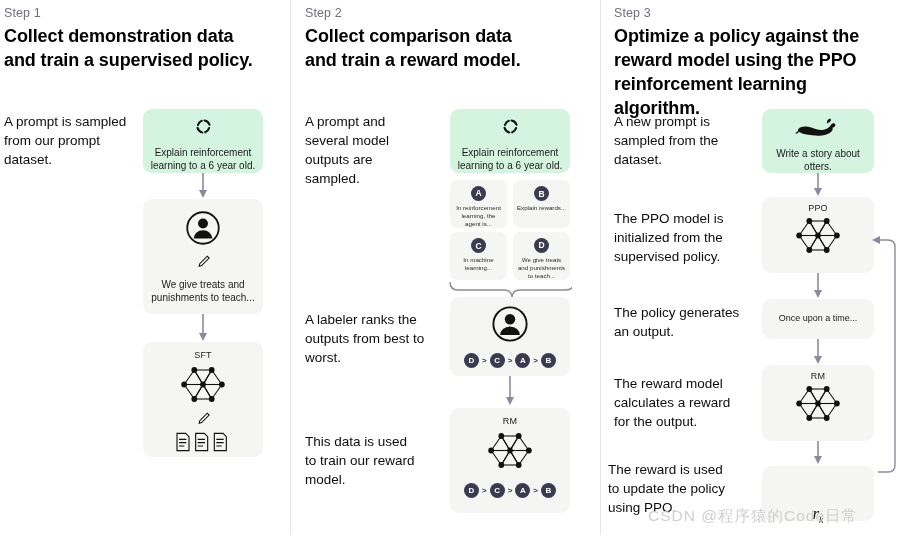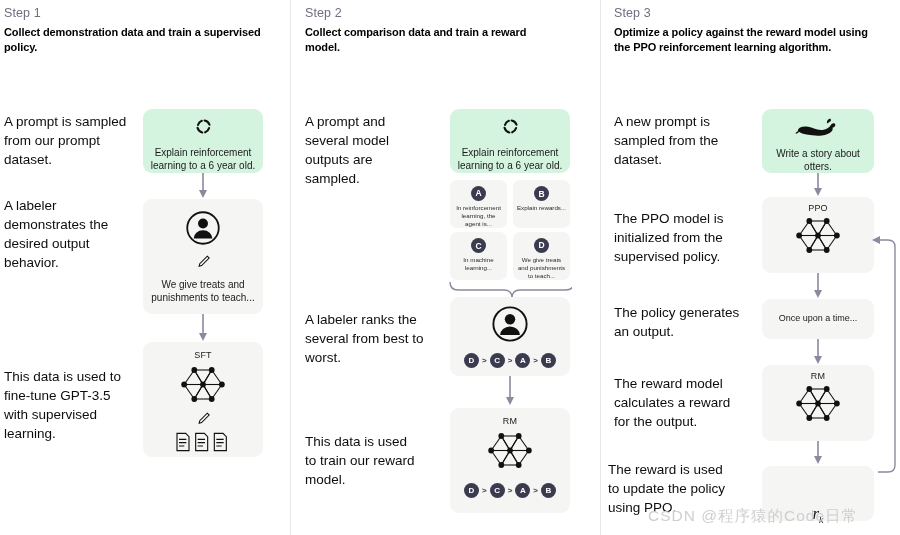--- a/index.html
+++ b/index.html
@@ -16,21 +16,21 @@
   #col2{left:290px;width:310px;}
   #col3{left:600px;width:300px;}
   .divider{position:absolute;top:0;width:1px;height:535px;background:#e6e6e6;}
   #div1{left:290px;}
   #div2{left:600px;}
 
   .step-label{
     position:absolute;font-size:12.5px;color:#6e6e80;letter-spacing:.1px;
   }
   .step-title{
-    position:absolute;font-size:11px;font-weight:bold;line-height:1.33;
+    position:absolute;font-size:18px;font-weight:bold;line-height:1.33;
     color:#000;letter-spacing:-.1px;
   }
   .desc{
     position:absolute;font-size:13.5px;line-height:1.42;color:#0d0d0d;
   }
 
   
   .card{position:absolute;border-radius:9px;box-sizing:border-box;}
   .card.green{background:#d4f4e0;}
   .card.grey{background:#f5f5f4;}
@@ -75,22 +75,20 @@
 <div class="page">
 
   <div class="divider" id="div1"></div>
   <div class="divider" id="div2"></div>
 
   <div class="col" id="col1">
     <div class="step-label" style="left:4px;top:6px;">Step 1</div>
     <div class="step-title" style="left:4px;top:25px;width:262px;">Collect demonstration data and train a supervised policy.</div>
 
     <div class="desc" style="left:4px;top:112px;width:125px;">A prompt is sampled from our prompt dataset.</div>
-    <div class="desc" style="left:4px;top:196px;width:130px;">A labeler demonstrates the desired output behavior.</div>
-    <div class="desc" style="left:4px;top:367px;width:130px;">This data is used to fine-tune GPT-3.5 with supervised learning.</div>
 
     <div class="card green" style="left:143px;top:109px;width:120px;height:64px;">
       <div style="display:flex;flex-direction:column;align-items:center;padding-top:9px;">
         <span>
           <svg width="17" height="17" viewBox="0 0 24 24">
             <path d="M20.5 9.5 A9 9 0 0 0 13.5 3.6" stroke="#111" stroke-width="3" fill="none" stroke-linecap="round"></path>
             <path d="M3.6 13.8 A9 9 0 0 0 10.3 20.4" stroke="#111" stroke-width="3" fill="none" stroke-linecap="round"></path>
             <path d="M4.2 9.8 A9 9 0 0 1 9.6 3.9" stroke="#111" stroke-width="3" fill="none" stroke-linecap="round"></path>
             <path d="M14.4 20.2 A9 9 0 0 0 19.9 14.2" stroke="#111" stroke-width="3" fill="none" stroke-linecap="round"></path>
           </svg>
@@ -182,21 +180,21 @@
         </span>
       </div>
     </div>
   </div>
 
   <div class="col" id="col2">
     <div class="step-label" style="left:15px;top:6px;">Step 2</div>
     <div class="step-title" style="left:15px;top:25px;width:230px;">Collect comparison data and train a reward model.</div>
 
     <div class="desc" style="left:15px;top:112px;width:110px;">A prompt and several model outputs are sampled.</div>
-    <div class="desc" style="left:15px;top:310px;width:130px;">A labeler ranks the several from best to worst.</div>
+    <div class="desc" style="left:15px;top:310px;width:130px;">A labeler ranks the outputs from best to worst.</div>
     <div class="desc" style="left:15px;top:432px;width:115px;">This data is used to train our reward model.</div>
 
     <div class="card green" style="left:160px;top:109px;width:120px;height:64px;">
       <div style="display:flex;flex-direction:column;align-items:center;padding-top:9px;">
         <span>
           <svg width="17" height="17" viewBox="0 0 24 24">
             <path d="M20.5 9.5 A9 9 0 0 0 13.5 3.6" stroke="#111" stroke-width="3" fill="none" stroke-linecap="round"></path>
             <path d="M3.6 13.8 A9 9 0 0 0 10.3 20.4" stroke="#111" stroke-width="3" fill="none" stroke-linecap="round"></path>
             <path d="M4.2 9.8 A9 9 0 0 1 9.6 3.9" stroke="#111" stroke-width="3" fill="none" stroke-linecap="round"></path>
             <path d="M14.4 20.2 A9 9 0 0 0 19.9 14.2" stroke="#111" stroke-width="3" fill="none" stroke-linecap="round"></path>

